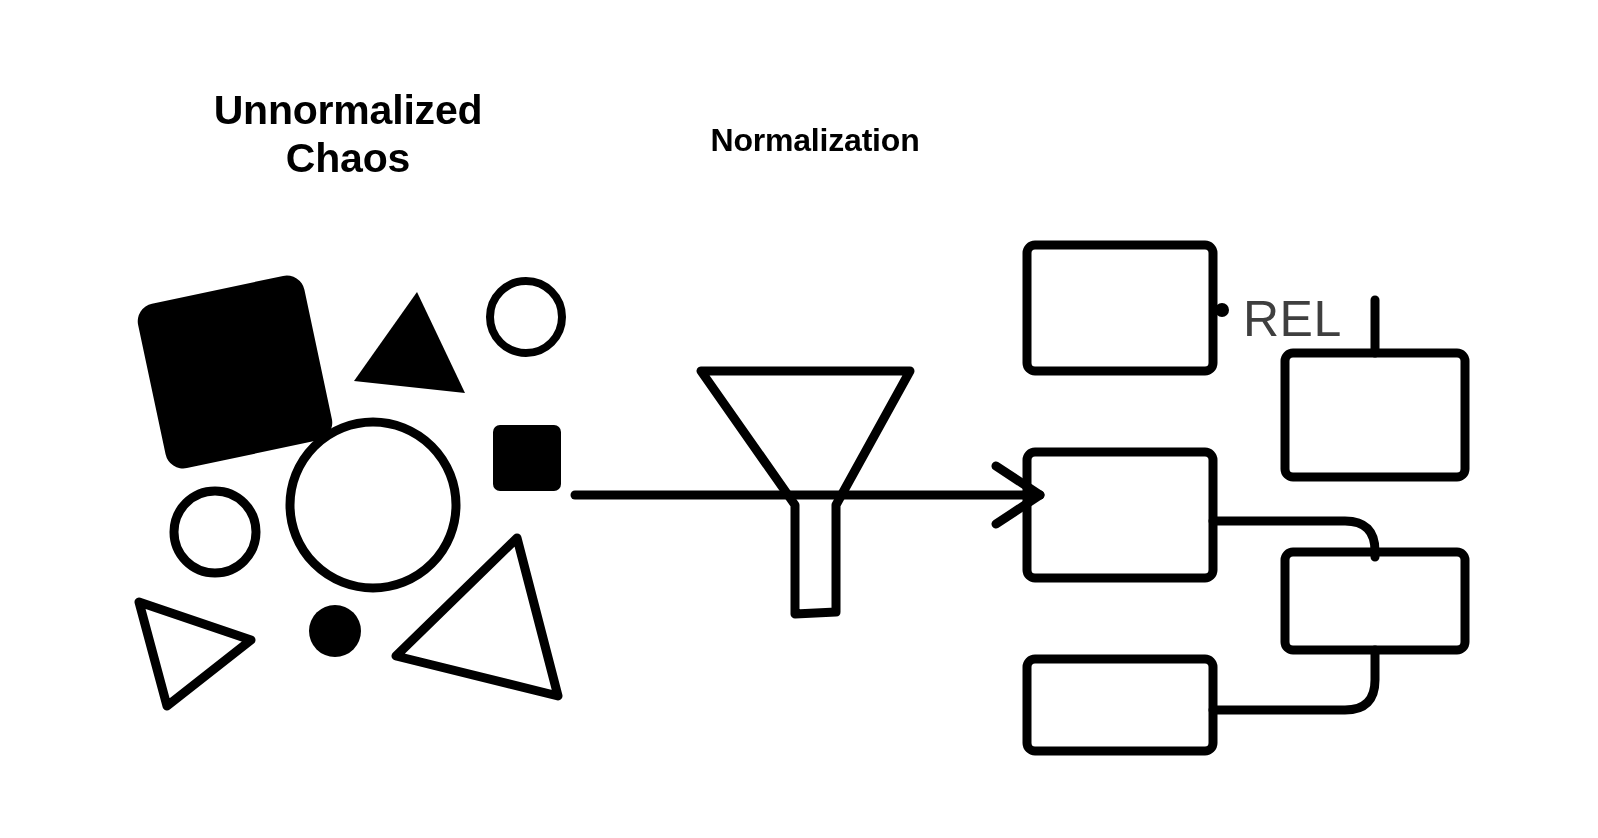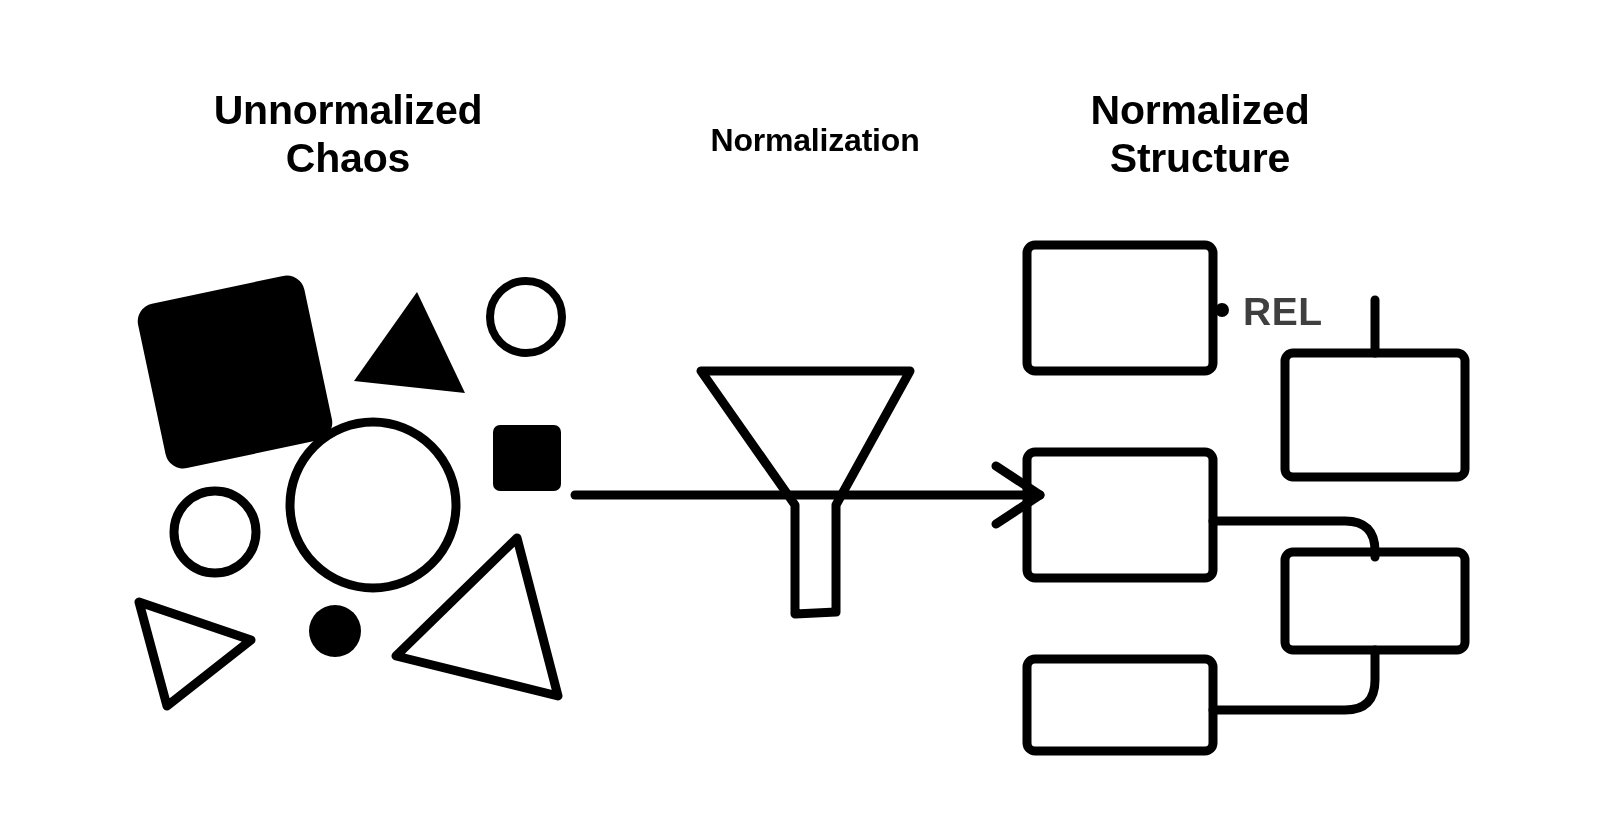--- a/index.html
+++ b/index.html
@@ -42,36 +42,34 @@
     stroke-linecap: round;
     stroke-linejoin: round;
   }
   .fill-shape {
     fill: #000000;
     stroke: none;
   }
   .rel-label {
     position: absolute;
     color: #3f3f3f;
-    font-size: 39px;
-    font-weight: bold;
+    font-size: 50px;
+    font-weight: normal;
     letter-spacing: 0.5px;
     white-space: nowrap;
   }
 </style>
 </head>
 <body>
 
 <div id="canvas">
 
   <div class="title" id="title-left">Unnormalized
 Chaos</div>
   <div class="title" id="title-mid">Normalization</div>
-  <div class="title" id="title-right">Normalized
-Structure</div>
 
   <svg class="layer" viewBox="0 0 1598 838">
 
     <g>
       <rect class="fill-shape" x="150" y="288" width="170" height="168" rx="18" ry="18" transform="rotate(-12 235 372)"></rect>
 
       <polygon class="fill-shape" points="417,292 465,393 354,381" stroke="#000000" stroke-width="14" stroke-linejoin="round"></polygon>
 
       <circle class="stroke-shape" cx="526" cy="317" r="36" stroke-width="8"></circle>
 

